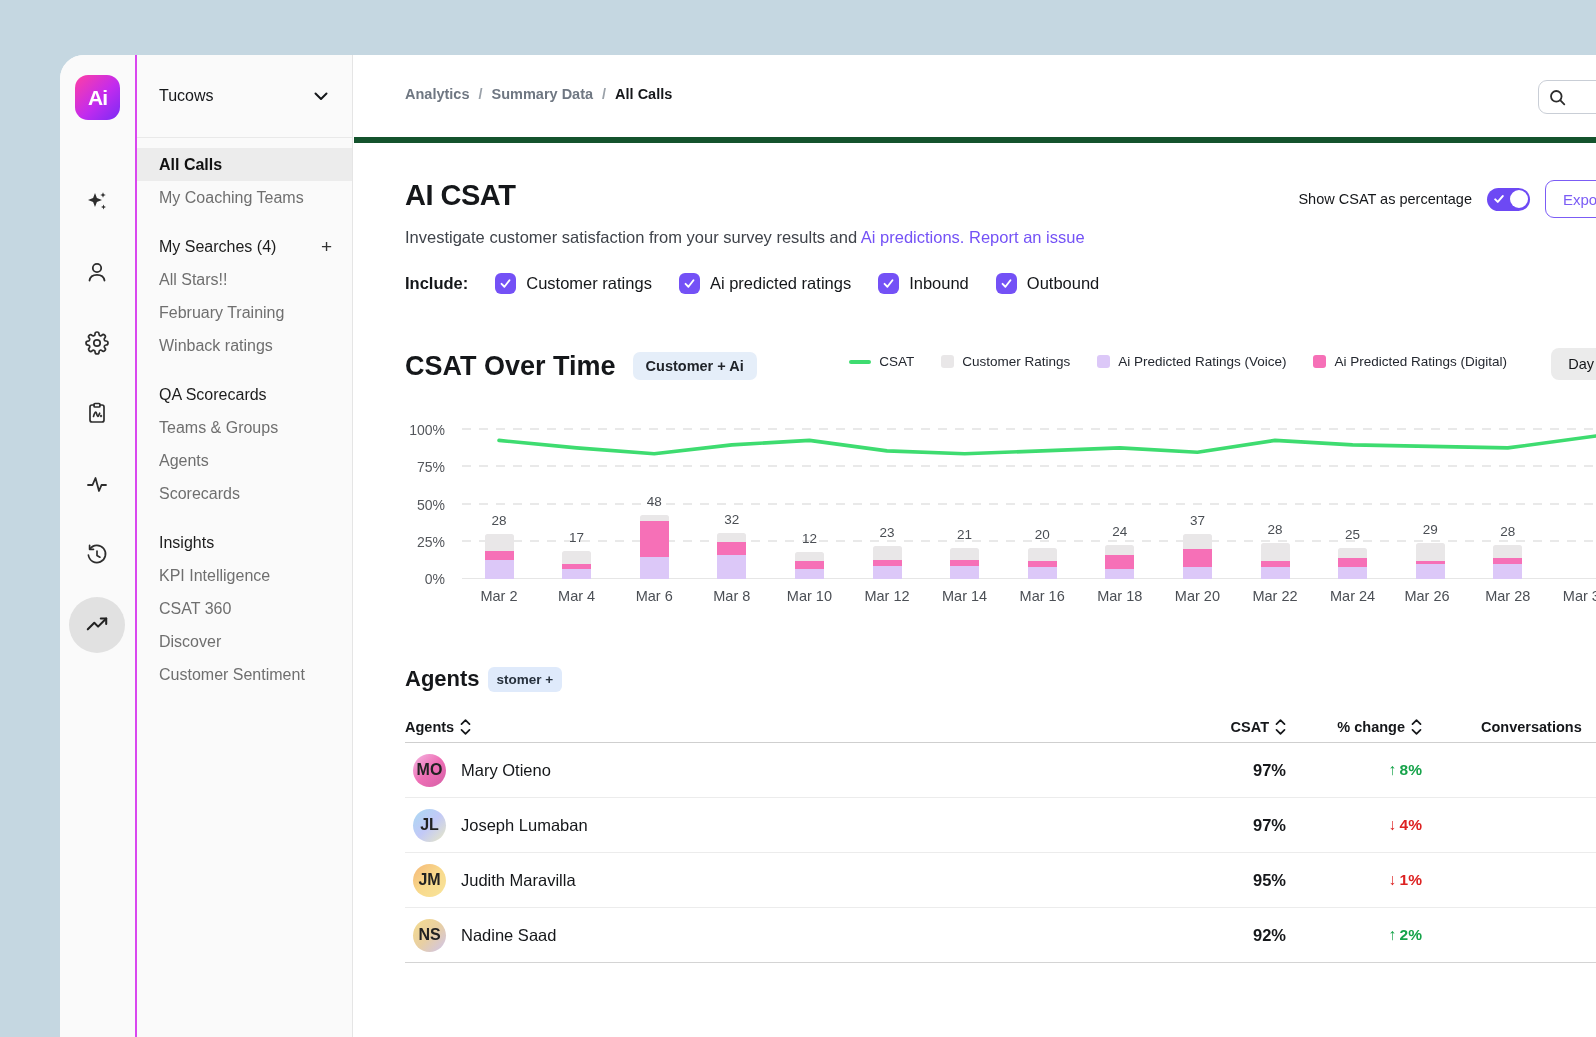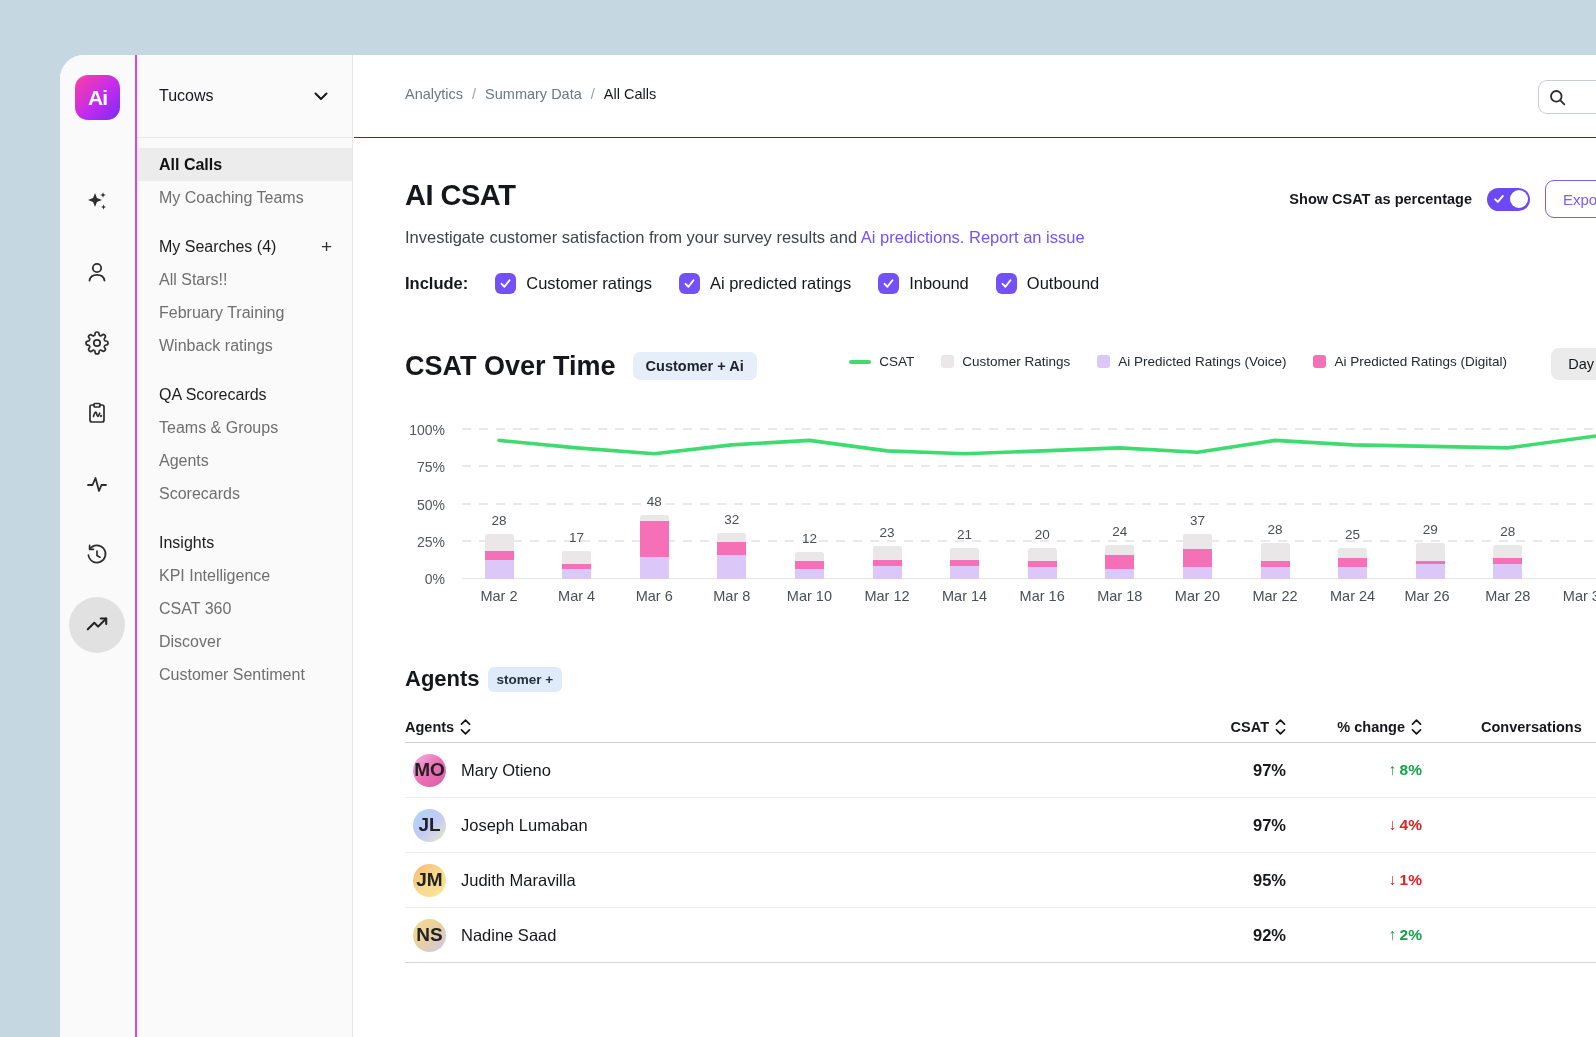--- a/index.html
+++ b/index.html
@@ -27,35 +27,35 @@
   .nav-group + .nav-group{margin-top:16px;}
   .nav-item,.nav-header{height:33px;line-height:33px;padding-left:22px;font-size:16px;
     white-space:nowrap;cursor:pointer;}
   .nav-item{color:#6f6f6f;}
   .nav-item.active{background:#ececec;color:#111;font-weight:700;}
   .nav-header{color:#1c1c1c;display:flex;align-items:center;justify-content:space-between;
     padding-right:20px;}
   .nav-plus{font-size:19px;color:#333;line-height:33px;cursor:pointer;}
   
   .main{position:absolute;left:294px;top:0;right:0;bottom:0;}
-  .main-header{position:relative;height:82px;border-bottom:1px solid #14532d;}
+  .main-header{position:relative;height:82px;border-bottom:6px solid #14532d;font-weight:bold;}
   .breadcrumb{position:absolute;left:51px;top:31px;font-size:14.5px;color:#6f7782;
     display:flex;gap:9px;align-items:center;}
   .breadcrumb .sep{color:#9aa1a9;}
   .breadcrumb .crumb{cursor:pointer;}
   .breadcrumb .current{color:#15171a;}
   .search-box{position:absolute;right:-26px;top:25px;width:84px;height:34px;background:#fff;
     border:1px solid #c9ced6;border-radius:9px;display:flex;align-items:center;padding-left:10px;
     box-sizing:border-box;}
   .search-box svg{width:17px;height:17px;color:#2d2d2d;}
   .content{position:absolute;left:51px;right:0;top:82px;bottom:0;}
   .title-row{position:relative;margin-top:42px;height:36px;}
   h1.page-title{margin:0;font-size:29px;letter-spacing:-0.5px;}
   .page-controls{position:absolute;top:1px;right:-41px;display:flex;align-items:center;gap:15px;}
-  .toggle-label{font-size:14.5px;color:#15171a;font-weight:bold;}
+  .toggle-label{font-size:14.5px;color:#15171a;}
   .toggle{position:relative;width:43px;height:23px;border-radius:12px;background:#6d49f4;cursor:pointer;}
   .toggle .knob{position:absolute;right:2.5px;top:2.5px;width:18px;height:18px;border-radius:50%;background:#fff;}
   .toggle svg{position:absolute;left:7px;top:6.5px;width:10px;height:10px;}
   .export-btn{height:38px;width:92px;border:1.5px solid #7b5cf5;border-radius:9px;background:#fff;
     color:#7b5cf5;font-size:15px;font-family:inherit;cursor:pointer;text-align:left;padding-left:17px;}
   .subtitle{margin-top:13px;font-size:16.5px;color:#3f434a;}
   .subtitle .lnk{color:#7452f6;cursor:pointer;}
   .include-row{margin-top:26px;display:flex;align-items:center;gap:27px;font-size:16.5px;}
   .include-title{font-weight:700;}
   .include-opt{display:flex;align-items:center;gap:10px;cursor:pointer;}
@@ -97,21 +97,21 @@
   .thead{height:30px;border-bottom:1px solid #cfcfcf;font-size:14.5px;font-weight:700;}
   .th{display:flex;align-items:center;gap:6px;cursor:pointer;}
   .th.right{justify-content:flex-end;}
   .th.pad-r{padding-right:34px;}
   .th.conv{padding-left:25px;cursor:default;}
   .sort-ic{width:11px;height:16px;}
   .trow{height:54px;border-top:1px solid #ececec;cursor:pointer;}
   .trow:first-child{border-top:none;}
   .name-cell{display:flex;align-items:center;padding-left:8px;}
   .avatar{width:33px;height:33px;border-radius:50%;margin-right:15px;display:flex;align-items:center;
-    justify-content:center;font-size:19px;font-weight:700;color:#222;}
+    justify-content:center;font-size:16px;font-weight:700;color:#222;}
   .nm{font-size:16.5px;color:#15171a;}
   .csat-cell{text-align:right;font-size:16.5px;font-weight:700;}
   .change-cell{text-align:right;padding-right:34px;font-size:15.5px;font-weight:700;
     display:flex;justify-content:flex-end;gap:3px;}
   .arrow{font-size:15.5px;}
 </style>
 </head>
 <body>
 
 <div class="canvas">

